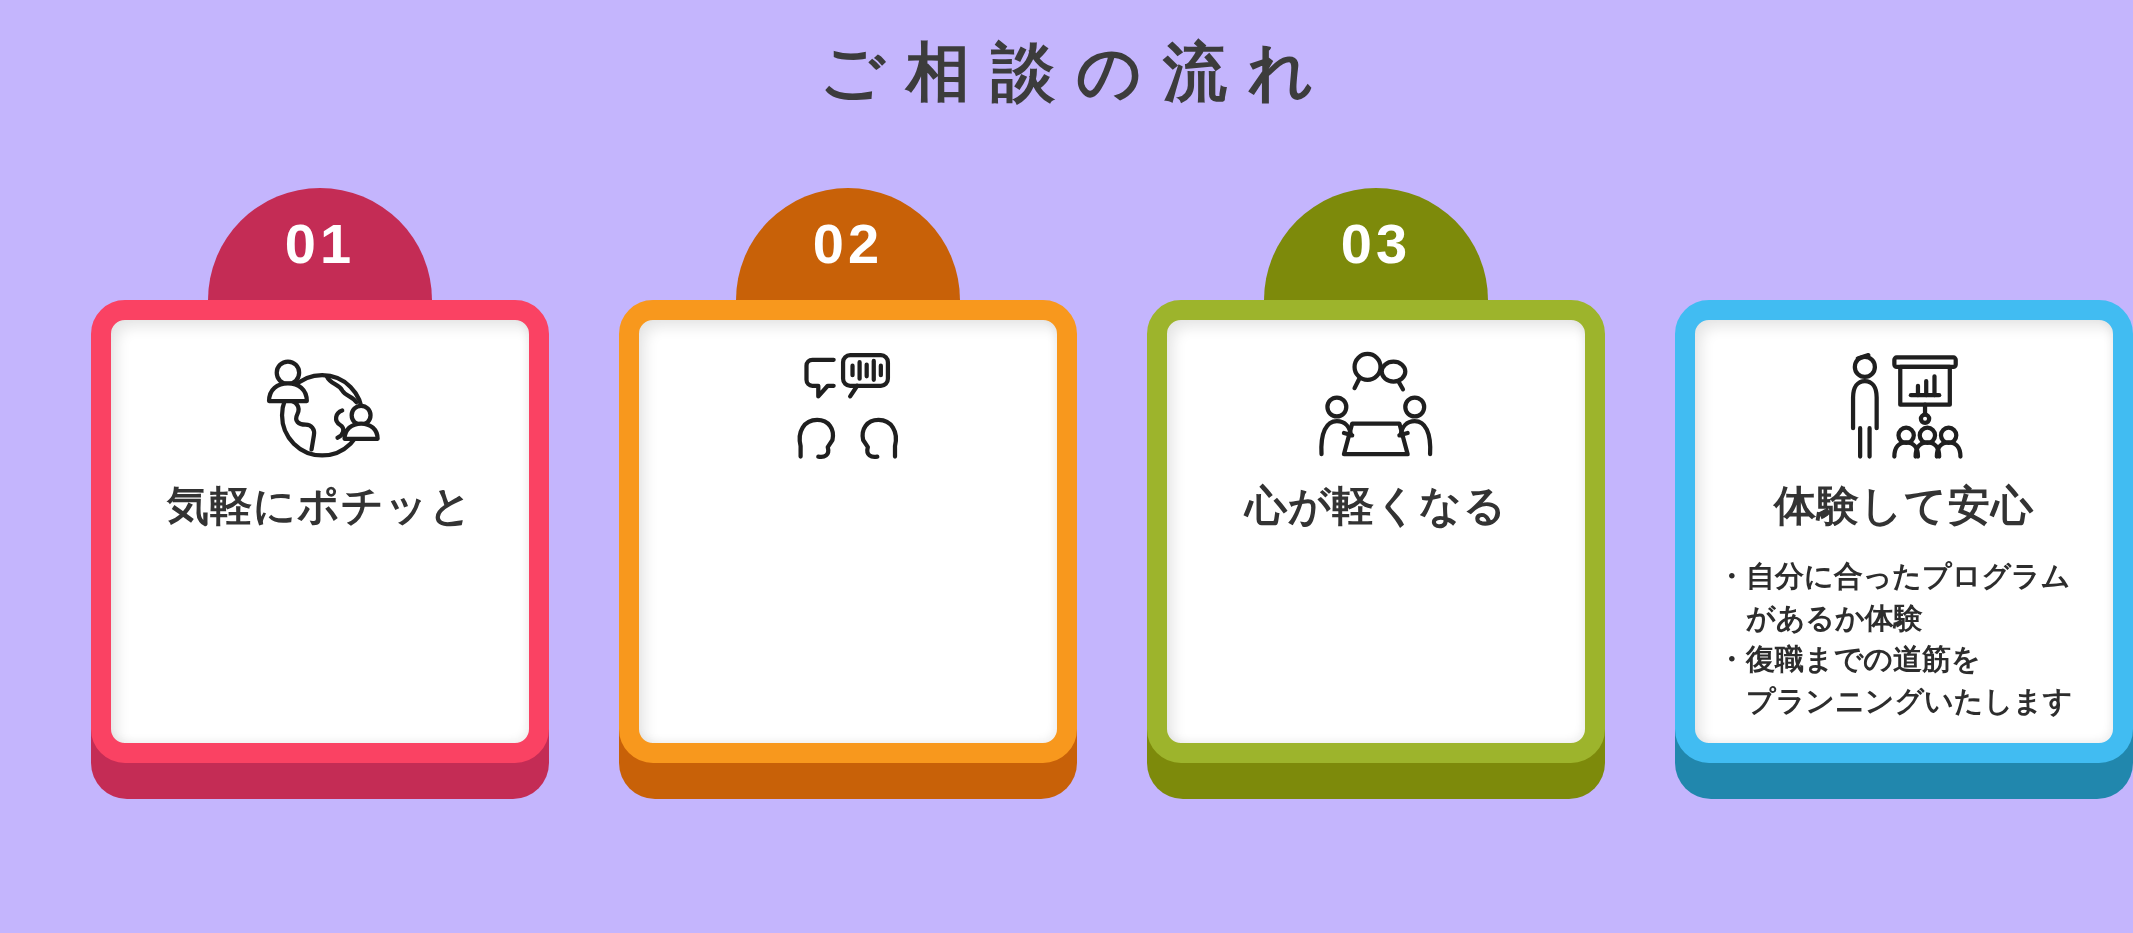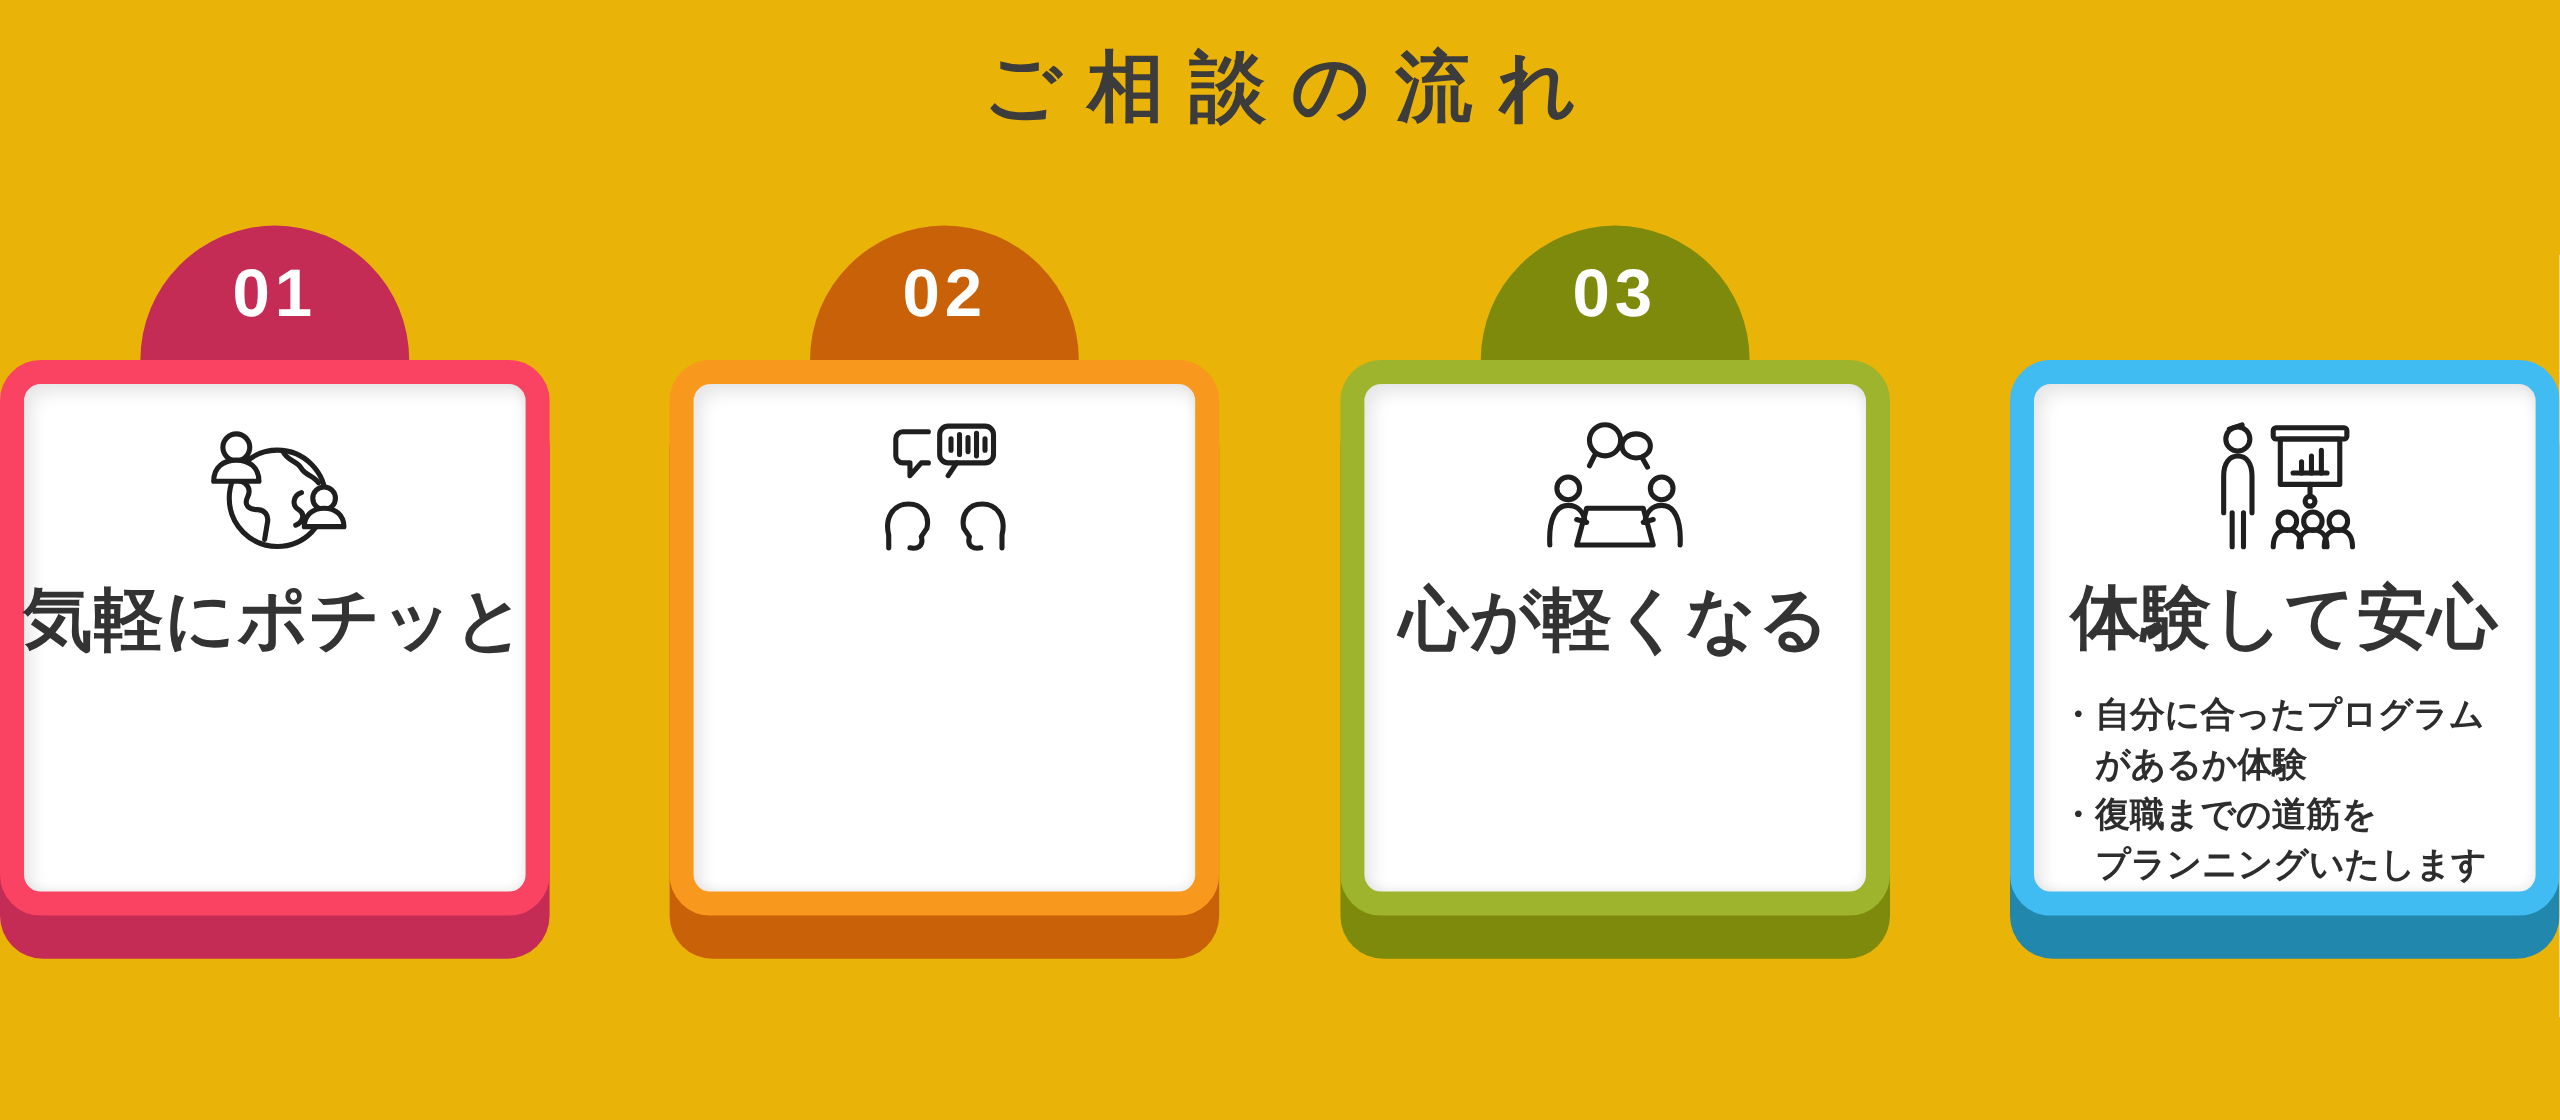--- a/index.html
+++ b/index.html
@@ -5,36 +5,37 @@
   html, body {
     margin: 0;
     padding: 0;
     background: #ffffff;
     font-family: "Liberation Sans", "DejaVu Sans", sans-serif;
   }
   .canvas {
     position: relative;
     width: 2133px;
     height: 933px;
-    background: #eab308;
+    background: #c4b5fd;
     overflow: hidden;
   }
   .page-title {
     padding-top: 34px;
     text-align: center;
     font-size: 64px;
     font-weight: bold;
     color: #3c3c3c;
     letter-spacing: 0.33em;
     text-indent: 0.33em;
     line-height: 1.2;
   }
   .steps-row {
     display: flex;
-    justify-content: space-between;
+    justify-content: flex-end;
+    gap: 70px;
     margin-top: 77px;
   }
   .step {
     position: relative;
     width: 458px;
     padding-top: 112px;
   }
   .badge {
     position: absolute;
     top: 0;
@@ -93,21 +94,21 @@
     display: flex;
     align-items: center;
     justify-content: center;
   }
   .icon svg {
     height: 118px;
     width: auto;
   }
   .heading {
     margin-top: 10px;
-    font-size: 58px;
+    font-size: 42px;
     font-weight: bold;
     color: #333333;
     letter-spacing: 1px;
     white-space: nowrap;
   }
   .body-text {
     align-self: stretch;
     margin-top: 22px;
     padding: 0 4px;
     font-size: 29px;

